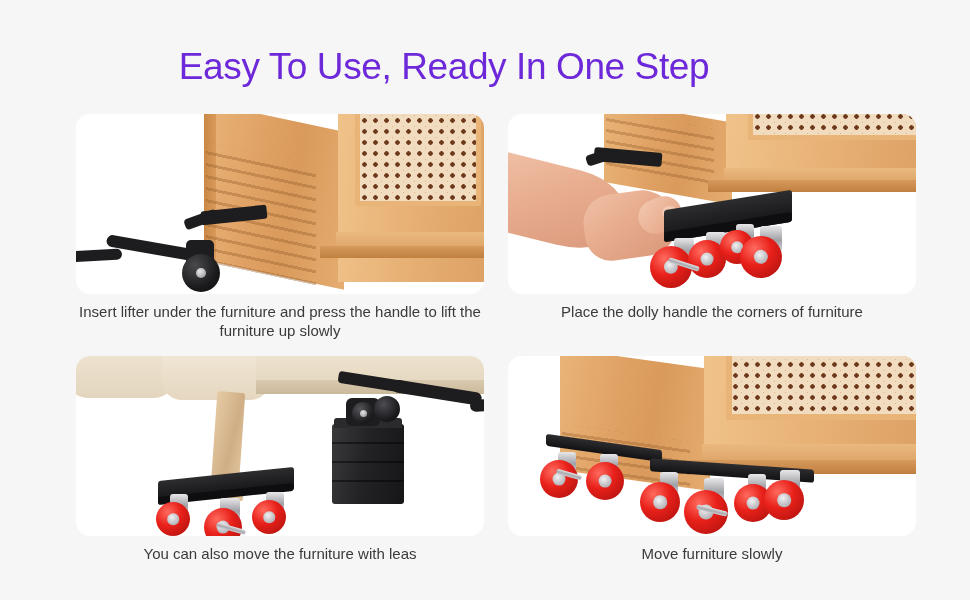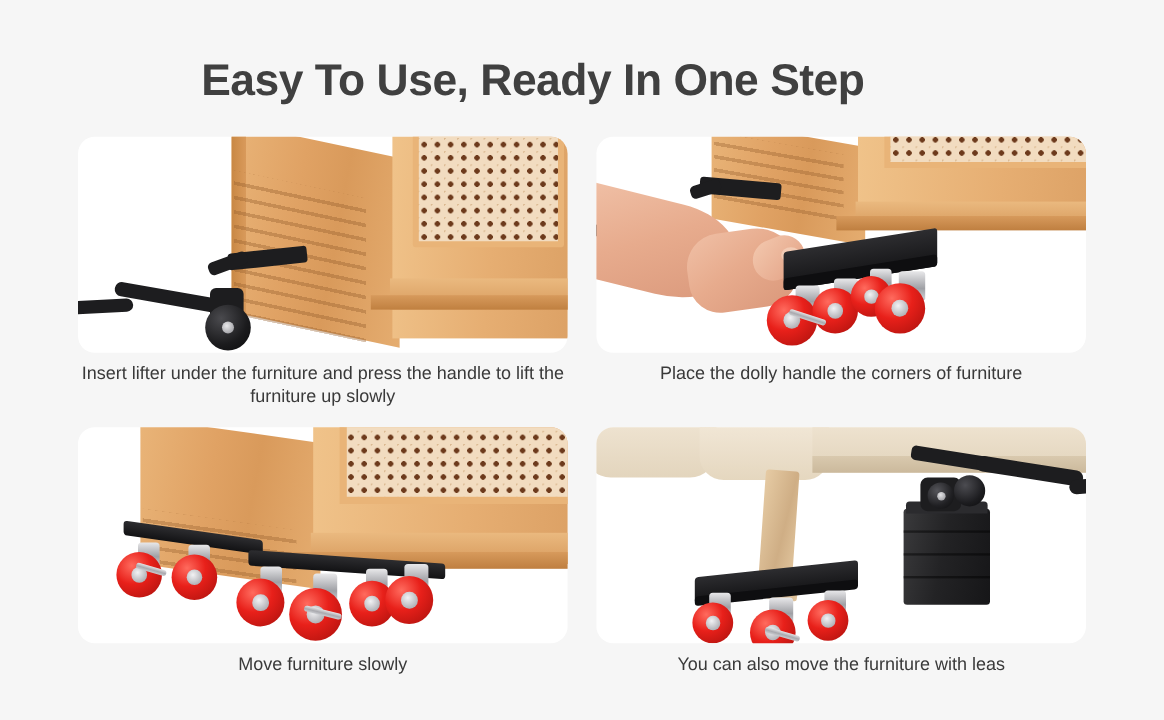--- a/index.html
+++ b/index.html
@@ -7,28 +7,28 @@
     width:970px; height:600px;
     background:#f6f6f6;
     font-family:"Liberation Sans", sans-serif;
     overflow:hidden;
   }
   .page { position:relative; width:970px; height:600px; background:#f6f6f6; }
 
   .headline {
     position:absolute; top:46px; left:0; width:888px;
     text-align:center;
-    font-size:37px; font-weight:bold;
+    font-size:37px; font-weight:normal;
     letter-spacing:-0.4px;
-    color:#404040;
+    color:#6d28d9;
     white-space:nowrap;
   }
 
   .grid {
-    position:absolute; left:65px; top:114px;
+    position:absolute; left:76px; top:114px;
     width:840px; height:422px;
     display:grid;
     grid-template-columns:408px 408px;
     grid-template-rows:180px 180px;
     column-gap:24px; row-gap:62px;
   }
   .cell { position:relative; width:408px; }
   .photo {
     position:relative;
     width:408px; height:180px;
@@ -165,20 +165,61 @@
         <div class="fork" style="left:252px;top:112px;width:22px;height:24px;"></div>
         <div class="wheel" style="left:232px;top:122px;width:42px;height:42px;"></div>
         <div class="metal" style="left:160px;top:148px;width:32px;height:5px;border-radius:3px;transform:rotate(18deg);"></div>
       </div>
       <div class="caption">Place the dolly handle the corners of furniture</div>
     </div>
 
     <div class="cell">
       <div class="photo">
 
+        <div class="sofa" style="left:-10px;top:-6px;width:110px;height:48px;border-radius:0 0 22px 22px;"></div>
+        <div class="sofa" style="left:86px;top:-6px;width:108px;height:50px;border-radius:0 0 20px 20px;background:linear-gradient(180deg,#f2e8d8,#e5d7bf);"></div>
+        <div class="sofa" style="left:180px;top:-8px;width:250px;height:44px;border-radius:0 0 10px 10px;background:linear-gradient(180deg,#f0e5d3,#e2d4bc);"></div>
+        <div class="sofa" style="left:180px;top:24px;width:250px;height:14px;background:linear-gradient(180deg,#d9c9ae,#cbb99c);"></div>
+
+        <div class="leg" style="left:138px;top:36px;width:28px;height:96px;transform:rotate(4deg);border-radius:3px;"></div>
+        <div class="leg" style="left:142px;top:122px;width:26px;height:22px;transform:rotate(6deg);border-radius:2px;"></div>
+
+        <div class="platform" style="left:82px;top:118px;width:136px;height:22px;transform:skewY(-6deg);"></div>
+        <div class="platform" style="left:82px;top:134px;width:136px;height:8px;background:#0e0e10;transform:skewY(-6deg);"></div>
+
+        <div class="fork" style="left:94px;top:138px;width:18px;height:20px;"></div>
+        <div class="wheel" style="left:80px;top:146px;width:34px;height:34px;"></div>
+        <div class="fork" style="left:144px;top:142px;width:20px;height:22px;"></div>
+        <div class="wheel" style="left:128px;top:152px;width:38px;height:38px;"></div>
+        <div class="fork" style="left:190px;top:136px;width:18px;height:20px;"></div>
+        <div class="wheel" style="left:176px;top:144px;width:34px;height:34px;"></div>
+        <div class="metal" style="left:140px;top:170px;width:30px;height:5px;border-radius:3px;transform:rotate(16deg);"></div>
+
+        <div class="riser" style="left:256px;top:68px;width:72px;height:80px;border-radius:3px;">
+          <div class="riser-line" style="top:18px;"></div>
+          <div class="riser-line" style="top:37px;"></div>
+          <div class="riser-line" style="top:56px;"></div>
+        </div>
+        <div class="riser" style="left:258px;top:62px;width:68px;height:10px;background:#2b2b2e;border-radius:3px 3px 0 0;"></div>
+
+        <div class="blk" style="left:262px;top:20px;width:68px;height:12px;border-radius:4px;transform:rotate(9deg);"></div>
+        <div class="blk" style="left:316px;top:30px;width:90px;height:13px;border-radius:6px;transform:rotate(9deg);"></div>
+        <div class="blk" style="left:394px;top:42px;width:64px;height:12px;border-radius:6px;transform:rotate(-4deg);"></div>
+
+        <div class="blk" style="left:270px;top:42px;width:34px;height:28px;border-radius:6px;"></div>
+        <div style="position:absolute;left:276px;top:46px;width:22px;height:22px;border-radius:50%;background:radial-gradient(circle at 36% 32%,#55555a,#202023 60%,#0c0c0d);"></div>
+        <div style="position:absolute;left:284px;top:54px;width:7px;height:7px;border-radius:50%;background:radial-gradient(circle at 40% 35%,#e4e4e6,#8d8d92);"></div>
+        <div class="blk" style="left:298px;top:40px;width:26px;height:26px;border-radius:50%;background:radial-gradient(circle at 36% 32%,#4c4c51,#1c1c1f 62%,#0a0a0b);"></div>
+      </div>
+      <div class="caption">You can also move the furniture with leas</div>
+    </div>
+
+    <div class="cell">
+      <div class="photo">
+
         <div class="wood" style="left:52px;top:-8px;width:150px;height:122px;transform:skewY(8deg);transform-origin:left top;"></div>
         <div style="position:absolute;left:54px;top:68px;width:128px;height:46px;transform:skewY(8deg);transform-origin:left top;background:repeating-linear-gradient(180deg,transparent 0 8px,rgba(150,95,45,.36) 8px 11px);"></div>
 
         <div class="wood" style="left:196px;top:-8px;width:216px;height:122px;background:linear-gradient(95deg,#f0c38a,#e6ae72 60%,#dca165);"></div>
         <div class="rattan" style="left:222px;top:-8px;width:190px;height:68px;"></div>
         <div style="position:absolute;left:218px;top:-10px;width:198px;height:74px;border:6px solid #e9b478;"></div>
         <div class="wood" style="left:194px;top:88px;width:218px;height:26px;background:linear-gradient(180deg,#eab97f,#d79a5c);"></div>
         <div class="wood" style="left:178px;top:104px;width:234px;height:14px;background:linear-gradient(180deg,#d79a5c,#bf7f40);"></div>
 
         <div class="platform" style="left:38px;top:86px;width:116px;height:12px;transform:skewY(8deg);"></div>
@@ -197,55 +238,14 @@
         <div class="wheel" style="left:176px;top:134px;width:44px;height:44px;"></div>
         <div class="fork" style="left:240px;top:118px;width:18px;height:22px;"></div>
         <div class="wheel" style="left:226px;top:128px;width:38px;height:38px;"></div>
         <div class="fork" style="left:272px;top:114px;width:20px;height:24px;"></div>
         <div class="wheel" style="left:256px;top:124px;width:40px;height:40px;"></div>
         <div class="metal" style="left:188px;top:152px;width:32px;height:5px;border-radius:3px;transform:rotate(14deg);"></div>
       </div>
       <div class="caption">Move furniture slowly</div>
     </div>
 
-    <div class="cell">
-      <div class="photo">
-
-        <div class="sofa" style="left:-10px;top:-6px;width:110px;height:48px;border-radius:0 0 22px 22px;"></div>
-        <div class="sofa" style="left:86px;top:-6px;width:108px;height:50px;border-radius:0 0 20px 20px;background:linear-gradient(180deg,#f2e8d8,#e5d7bf);"></div>
-        <div class="sofa" style="left:180px;top:-8px;width:250px;height:44px;border-radius:0 0 10px 10px;background:linear-gradient(180deg,#f0e5d3,#e2d4bc);"></div>
-        <div class="sofa" style="left:180px;top:24px;width:250px;height:14px;background:linear-gradient(180deg,#d9c9ae,#cbb99c);"></div>
-
-        <div class="leg" style="left:138px;top:36px;width:28px;height:96px;transform:rotate(4deg);border-radius:3px;"></div>
-        <div class="leg" style="left:142px;top:122px;width:26px;height:22px;transform:rotate(6deg);border-radius:2px;"></div>
-
-        <div class="platform" style="left:82px;top:118px;width:136px;height:22px;transform:skewY(-6deg);"></div>
-        <div class="platform" style="left:82px;top:134px;width:136px;height:8px;background:#0e0e10;transform:skewY(-6deg);"></div>
-
-        <div class="fork" style="left:94px;top:138px;width:18px;height:20px;"></div>
-        <div class="wheel" style="left:80px;top:146px;width:34px;height:34px;"></div>
-        <div class="fork" style="left:144px;top:142px;width:20px;height:22px;"></div>
-        <div class="wheel" style="left:128px;top:152px;width:38px;height:38px;"></div>
-        <div class="fork" style="left:190px;top:136px;width:18px;height:20px;"></div>
-        <div class="wheel" style="left:176px;top:144px;width:34px;height:34px;"></div>
-        <div class="metal" style="left:140px;top:170px;width:30px;height:5px;border-radius:3px;transform:rotate(16deg);"></div>
-
-        <div class="riser" style="left:256px;top:68px;width:72px;height:80px;border-radius:3px;">
-          <div class="riser-line" style="top:18px;"></div>
-          <div class="riser-line" style="top:37px;"></div>
-          <div class="riser-line" style="top:56px;"></div>
-        </div>
-        <div class="riser" style="left:258px;top:62px;width:68px;height:10px;background:#2b2b2e;border-radius:3px 3px 0 0;"></div>
-
-        <div class="blk" style="left:262px;top:20px;width:68px;height:12px;border-radius:4px;transform:rotate(9deg);"></div>
-        <div class="blk" style="left:316px;top:30px;width:90px;height:13px;border-radius:6px;transform:rotate(9deg);"></div>
-        <div class="blk" style="left:394px;top:42px;width:64px;height:12px;border-radius:6px;transform:rotate(-4deg);"></div>
-
-        <div class="blk" style="left:270px;top:42px;width:34px;height:28px;border-radius:6px;"></div>
-        <div style="position:absolute;left:276px;top:46px;width:22px;height:22px;border-radius:50%;background:radial-gradient(circle at 36% 32%,#55555a,#202023 60%,#0c0c0d);"></div>
-        <div style="position:absolute;left:284px;top:54px;width:7px;height:7px;border-radius:50%;background:radial-gradient(circle at 40% 35%,#e4e4e6,#8d8d92);"></div>
-        <div class="blk" style="left:298px;top:40px;width:26px;height:26px;border-radius:50%;background:radial-gradient(circle at 36% 32%,#4c4c51,#1c1c1f 62%,#0a0a0b);"></div>
-      </div>
-      <div class="caption">You can also move the furniture with leas</div>
-    </div>
-
   </div>
 </div>
 
 </body></html>

